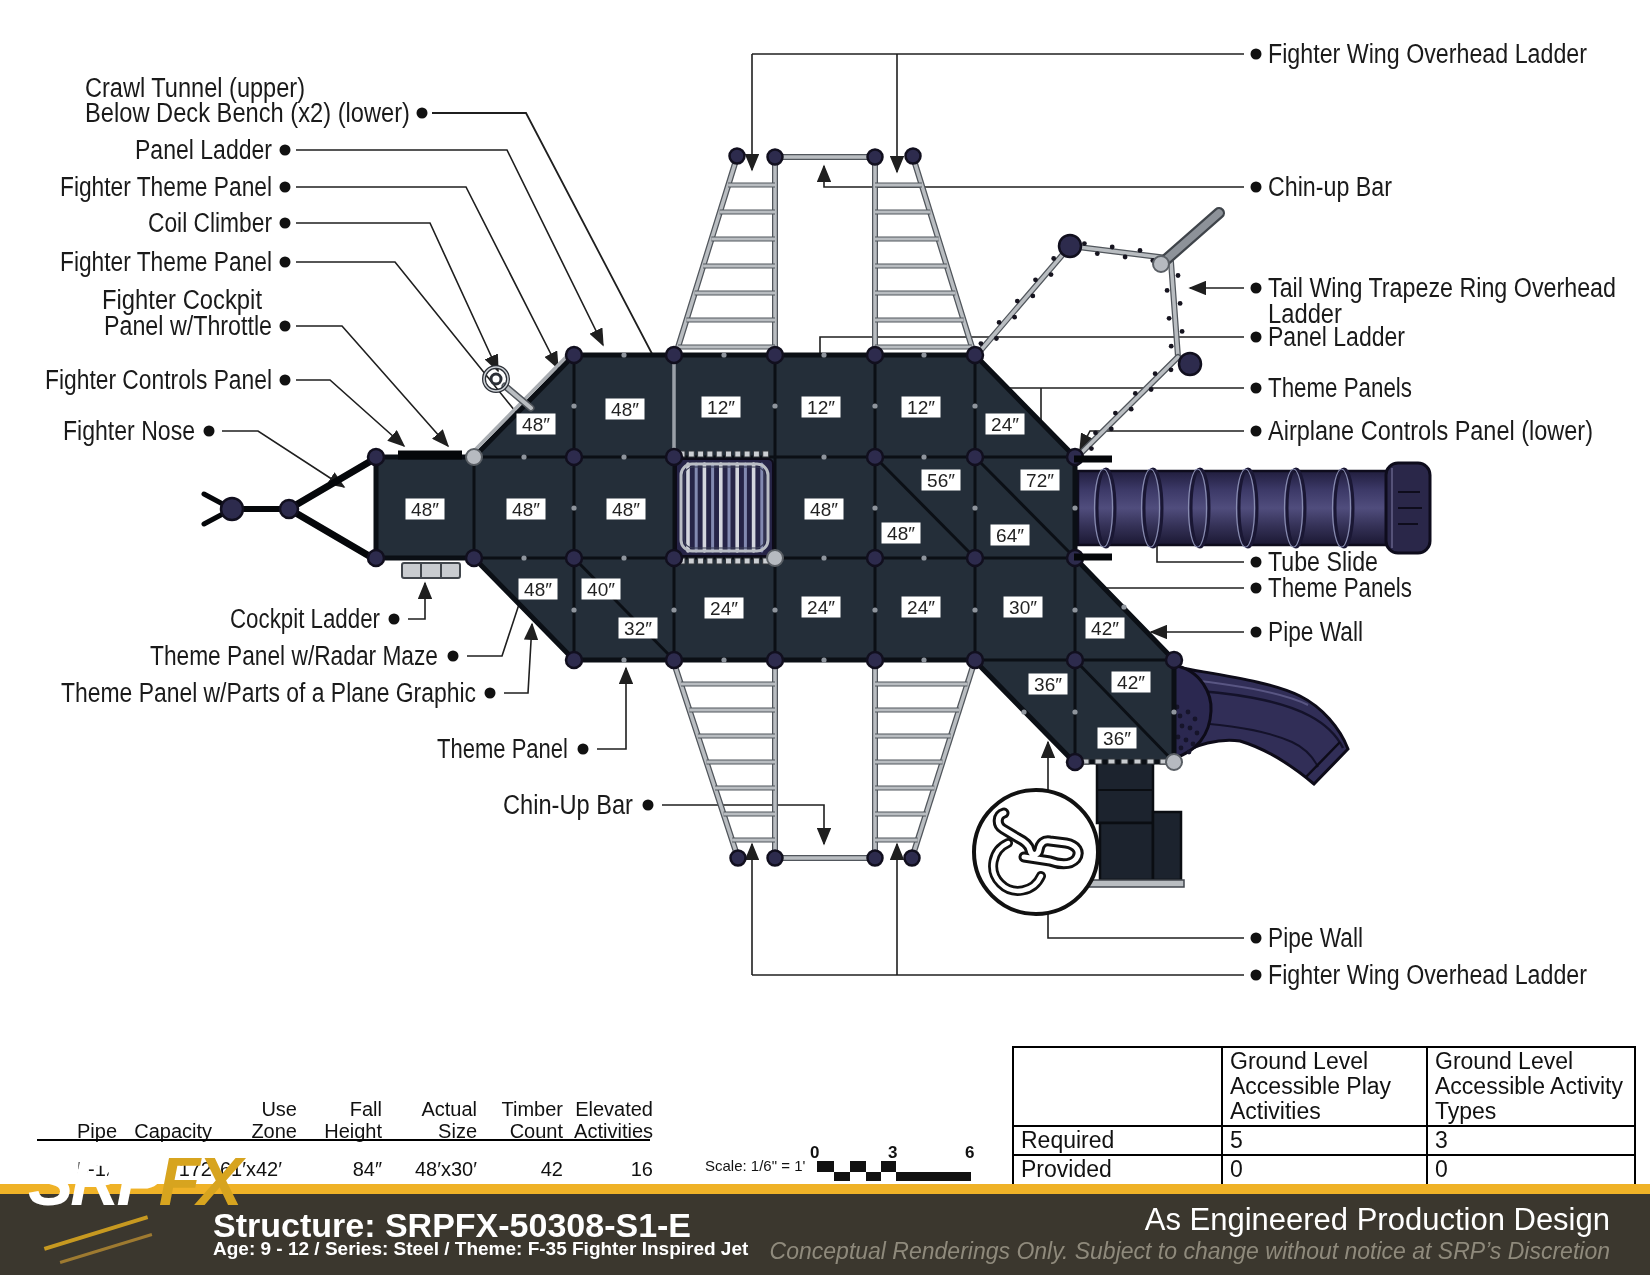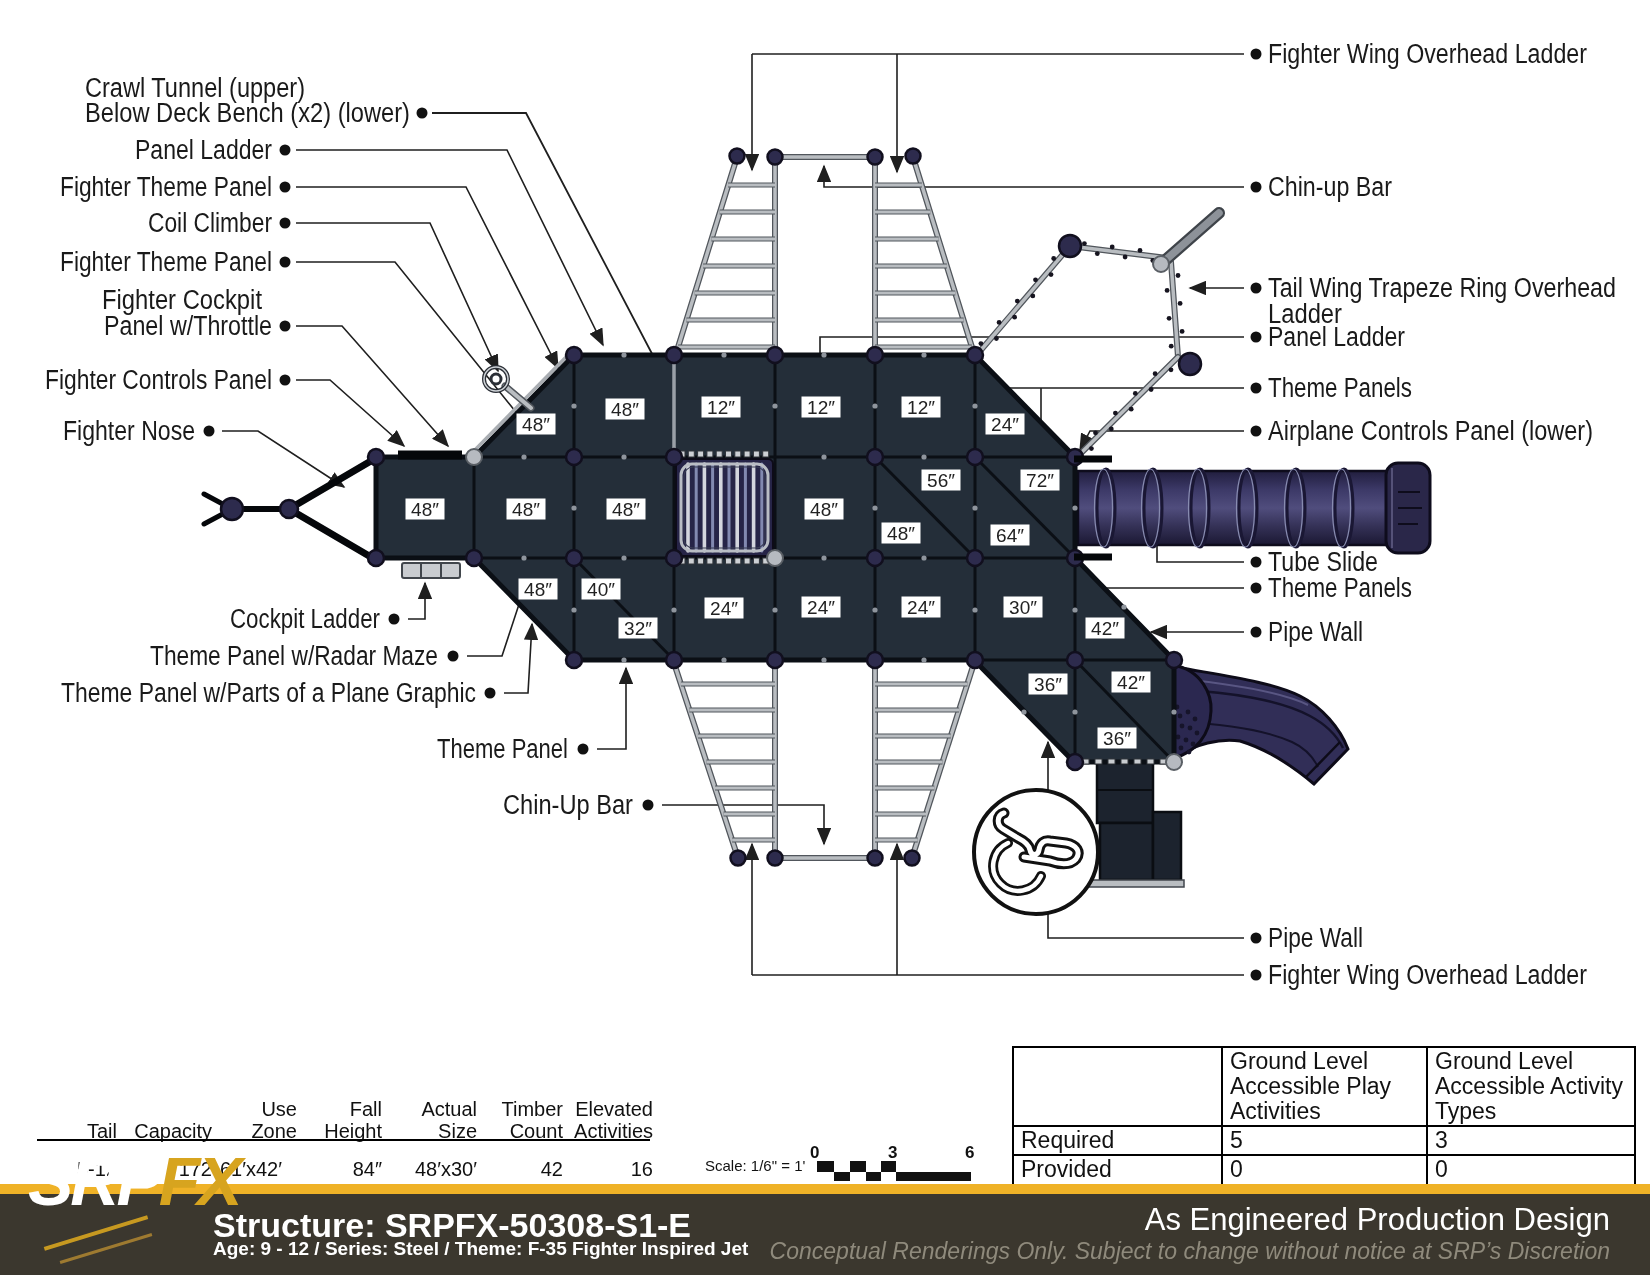--- a/index.html
+++ b/index.html
@@ -471,21 +471,21 @@
       <text x="1268" y="397" font-size="27" fill="#1a1a1a" textLength="144" lengthAdjust="spacingAndGlyphs">Theme Panels</text>
       <text x="1268" y="440" font-size="27" fill="#1a1a1a" textLength="325" lengthAdjust="spacingAndGlyphs">Airplane Controls Panel (lower)</text>
       <text x="1268" y="571" font-size="27" fill="#1a1a1a" textLength="110" lengthAdjust="spacingAndGlyphs">Tube Slide</text>
       <text x="1268" y="597" font-size="27" fill="#1a1a1a" textLength="144" lengthAdjust="spacingAndGlyphs">Theme Panels</text>
       <text x="1268" y="641" font-size="27" fill="#1a1a1a" textLength="95" lengthAdjust="spacingAndGlyphs">Pipe Wall</text>
       <text x="1268" y="947" font-size="27" fill="#1a1a1a" textLength="95" lengthAdjust="spacingAndGlyphs">Pipe Wall</text>
       <text x="1268" y="984" font-size="27" fill="#1a1a1a" textLength="319" lengthAdjust="spacingAndGlyphs">Fighter Wing Overhead Ladder</text>
     </svg></div>
 
 <div id="spec">
-  <div style="left:47px;top:1120px;width:70px">Tail</div>
+  <div style="left:47px;top:1120px;width:70px">Pipe</div>
   <div style="left:122px;top:1120px;width:90px">Capacity</div>
   <div style="left:217px;top:1098px;width:80px">Use<br>Zone</div>
   <div style="left:302px;top:1098px;width:80px">Fall<br>Height</div>
   <div style="left:387px;top:1098px;width:90px">Actual<br>Size</div>
   <div style="left:473px;top:1098px;width:90px">Timber<br>Count</div>
   <div style="left:557px;top:1098px;width:96px">Elevated<br>Activities</div>
   <div style="left:47px;top:1158px;width:70px">5-12</div>
   <div style="left:122px;top:1158px;width:90px">172</div>
   <div style="left:202px;top:1158px;width:80px">61′x42′</div>
   <div style="left:302px;top:1158px;width:80px">84″</div>

